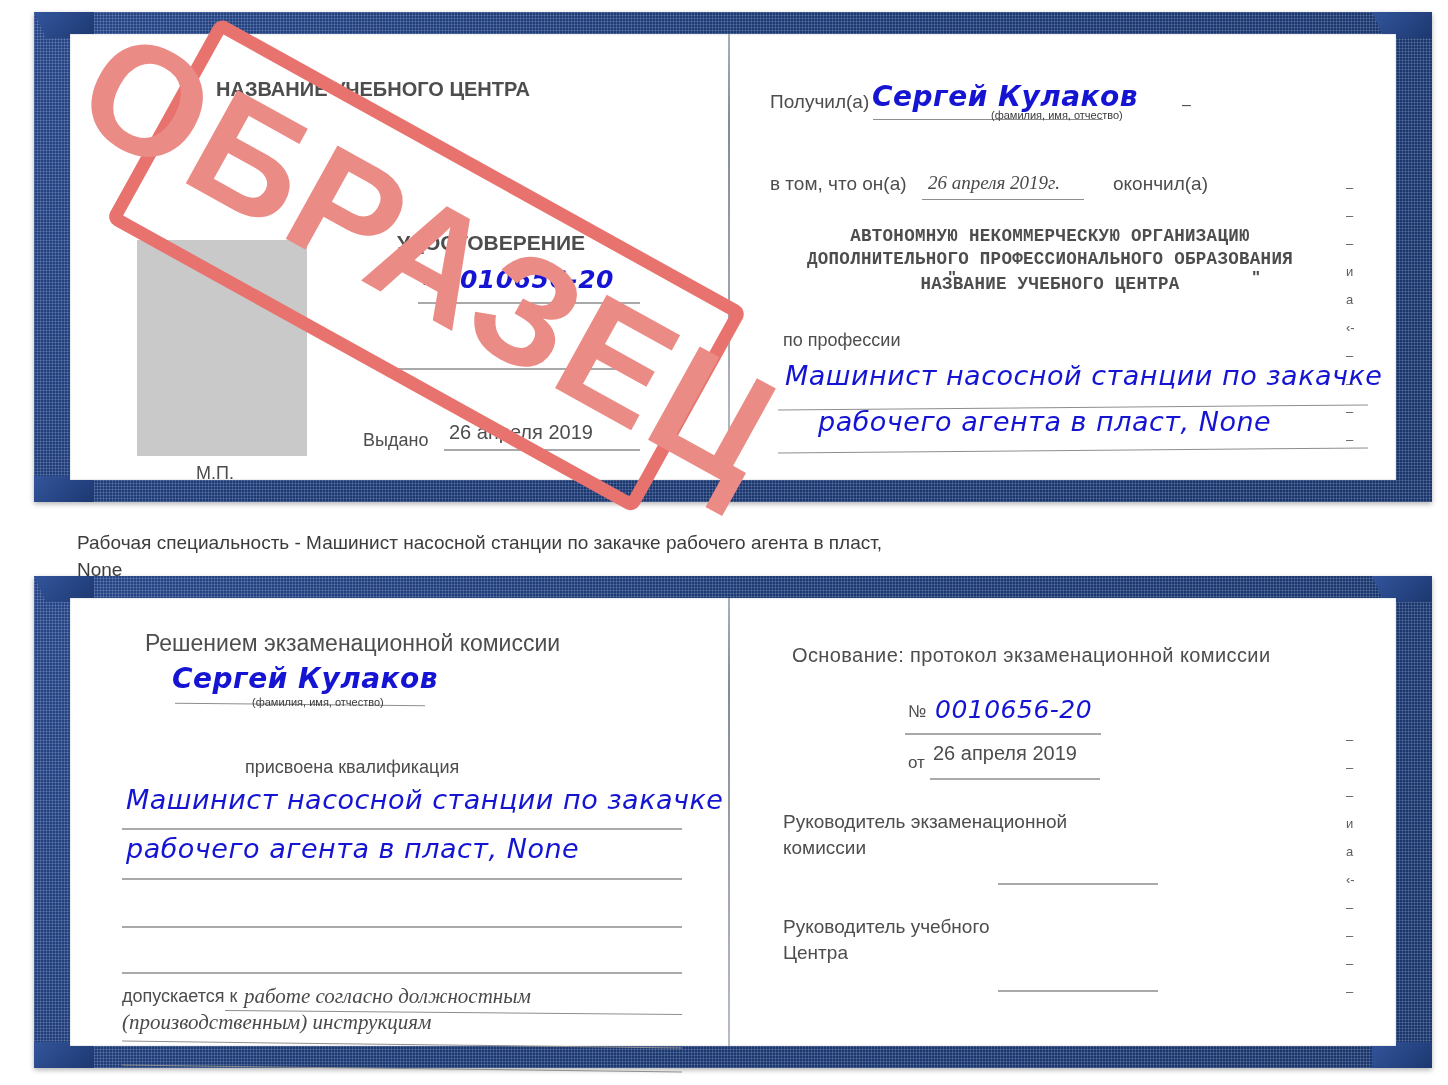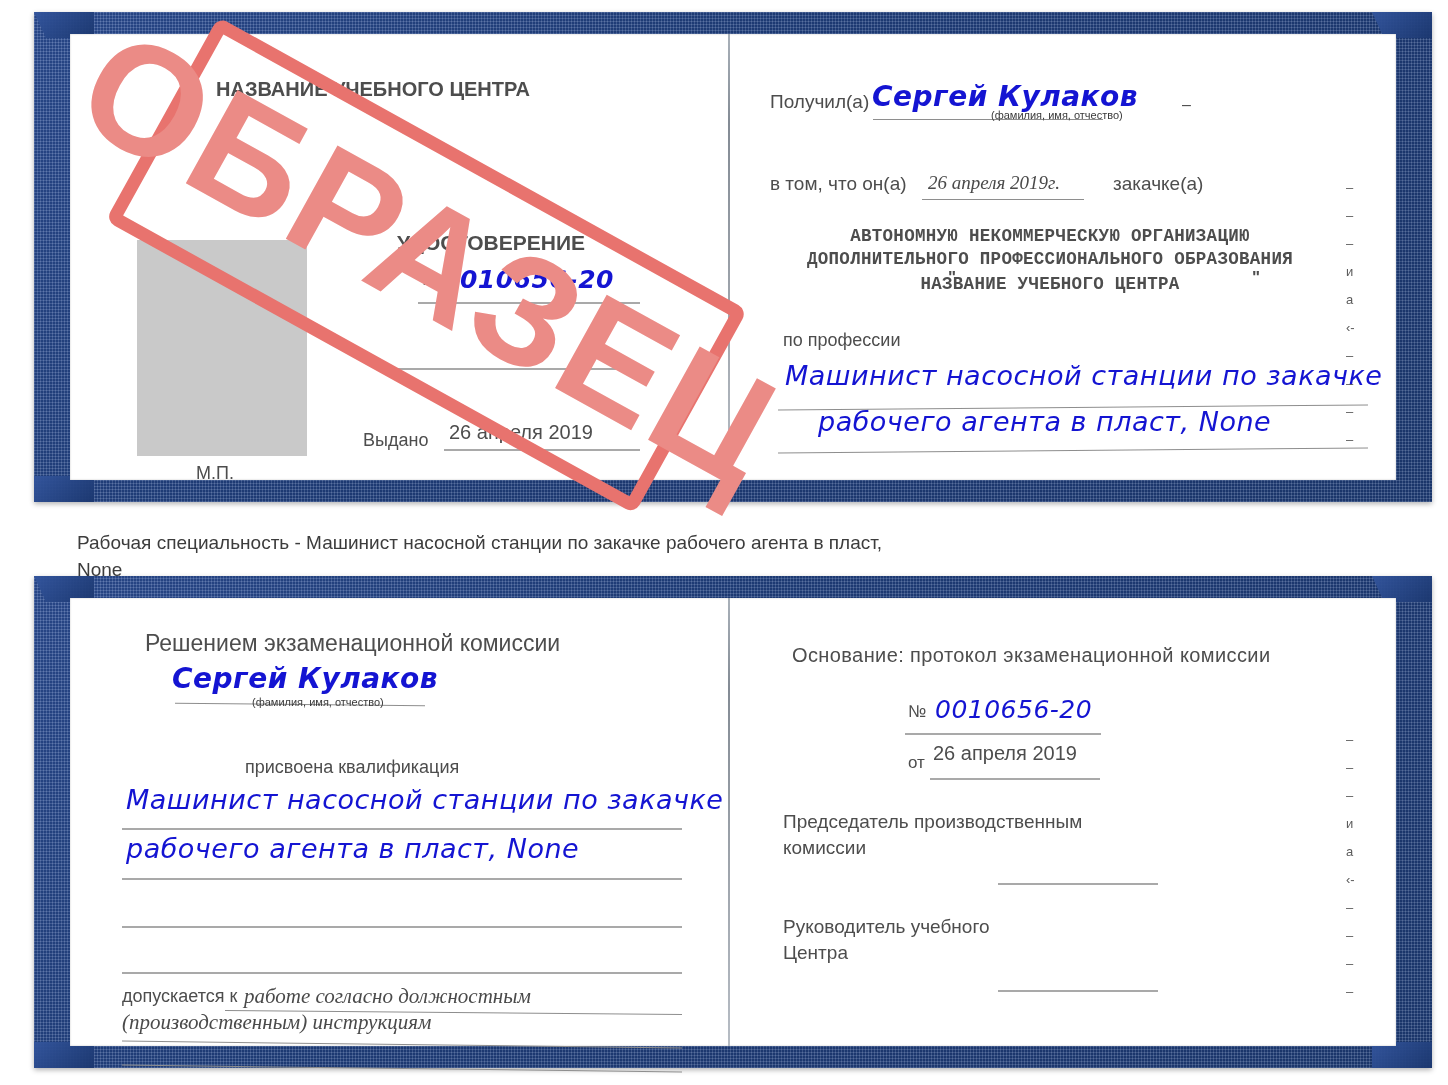--- a/index.html
+++ b/index.html
@@ -130,21 +130,21 @@
 
       <div class="t" style="left:40px; top:57px; font-size:19px;">Получил(а)</div>
       <div class="hand" style="left:142px; top:46px; font-size:28px; font-weight:bold;">Сергей Кулаков</div>
       <div class="rule-thin" style="left:143px; top:85px; width:230px;"></div>
       <div class="t tiny" style="left:261px; top:75px;">(фамилия, имя, отчество)</div>
       <div class="t" style="left:452px; top:62px; font-size:16px;">–</div>
 
       <div class="t" style="left:40px; top:139px; font-size:19px;">в том, что он(а)</div>
       <div class="ital-serif" style="left:198px; top:138px; font-size:19px;">26 апреля 2019г.</div>
       <div class="rule-thin" style="left:192px; top:165px; width:162px;"></div>
-      <div class="t" style="left:383px; top:139px; font-size:19px;">закачке(а)</div>
+      <div class="t" style="left:383px; top:139px; font-size:19px;">окончил(а)</div>
 
       <div class="t-center" style="left:0; top:192px; width:640px; font-size:17.5px; font-weight:bold; letter-spacing:.3px;">АВТОНОМНУЮ НЕКОММЕРЧЕСКУЮ ОРГАНИЗАЦИЮ</div>
       <div class="t-center" style="left:0; top:215px; width:640px; font-size:17.5px; font-weight:bold; letter-spacing:.3px;">ДОПОЛНИТЕЛЬНОГО ПРОФЕССИОНАЛЬНОГО ОБРАЗОВАНИЯ</div>
       <div class="t" style="left:218px; top:234px; font-size:17px; font-weight:bold;">"</div>
       <div class="t-center" style="left:0; top:240px; width:640px; font-size:17.5px; font-weight:bold; letter-spacing:.3px;">НАЗВАНИЕ УЧЕБНОГО ЦЕНТРА</div>
       <div class="t" style="left:522px; top:234px; font-size:17px; font-weight:bold;">"</div>
 
       <div class="t" style="left:53px; top:296px; font-size:18px;">по профессии</div>
       <div class="hand" style="left:55px; top:326px; font-size:27px;">Машинист насосной станции по закачке</div>
       <div class="rule-thin" style="left:48px; top:373px; width:590px; transform:rotate(-0.5deg);"></div>
@@ -221,21 +221,21 @@
       <div class="t" style="left:62px; top:46px; font-size:20px; letter-spacing:.4px;">Основание: протокол экзаменационной комиссии</div>
 
       <div class="t" style="left:178px; top:104px; font-size:17px;">№</div>
       <div class="hand" style="left:205px; top:97px; font-size:25px;">0010656-20</div>
       <div class="rule" style="left:175px; top:135px; width:196px;"></div>
 
       <div class="t" style="left:178px; top:155px; font-size:17px;">от</div>
       <div class="t" style="left:203px; top:144px; font-size:20px;">26 апреля 2019</div>
       <div class="rule" style="left:200px; top:180px; width:170px;"></div>
 
-      <div class="t" style="left:53px; top:213px; font-size:19px;">Председатель производственным</div>
+      <div class="t" style="left:53px; top:213px; font-size:19px;">Руководитель экзаменационной</div>
       <div class="t" style="left:53px; top:239px; font-size:19px;">комиссии</div>
       <div class="rule" style="left:268px; top:285px; width:160px;"></div>
 
       <div class="t" style="left:53px; top:318px; font-size:19px;">Руководитель учебного</div>
       <div class="t" style="left:53px; top:344px; font-size:19px;">Центра</div>
       <div class="rule" style="left:268px; top:392px; width:160px;"></div>
 
       <div class="edge-col" style="left:616px; top:128px;">
         <div>–</div>
         <div>–</div>

